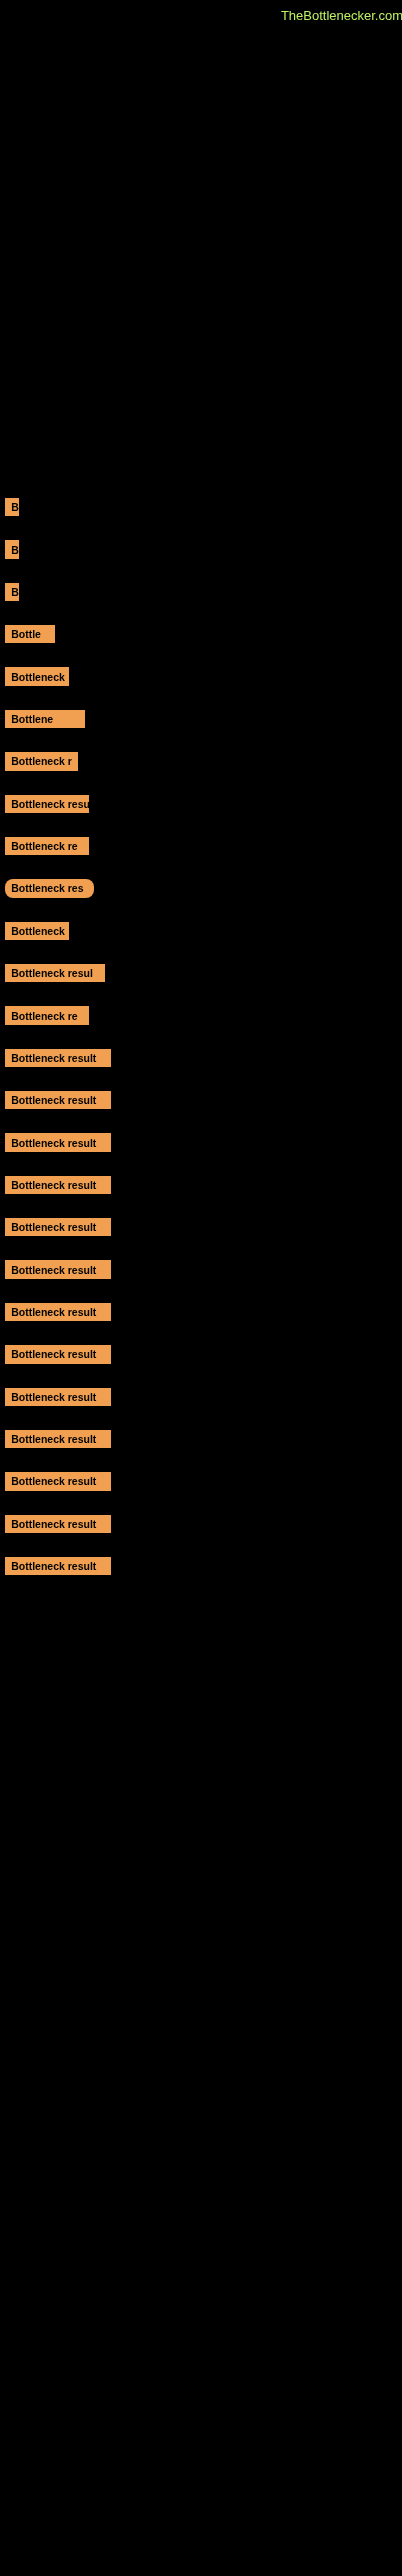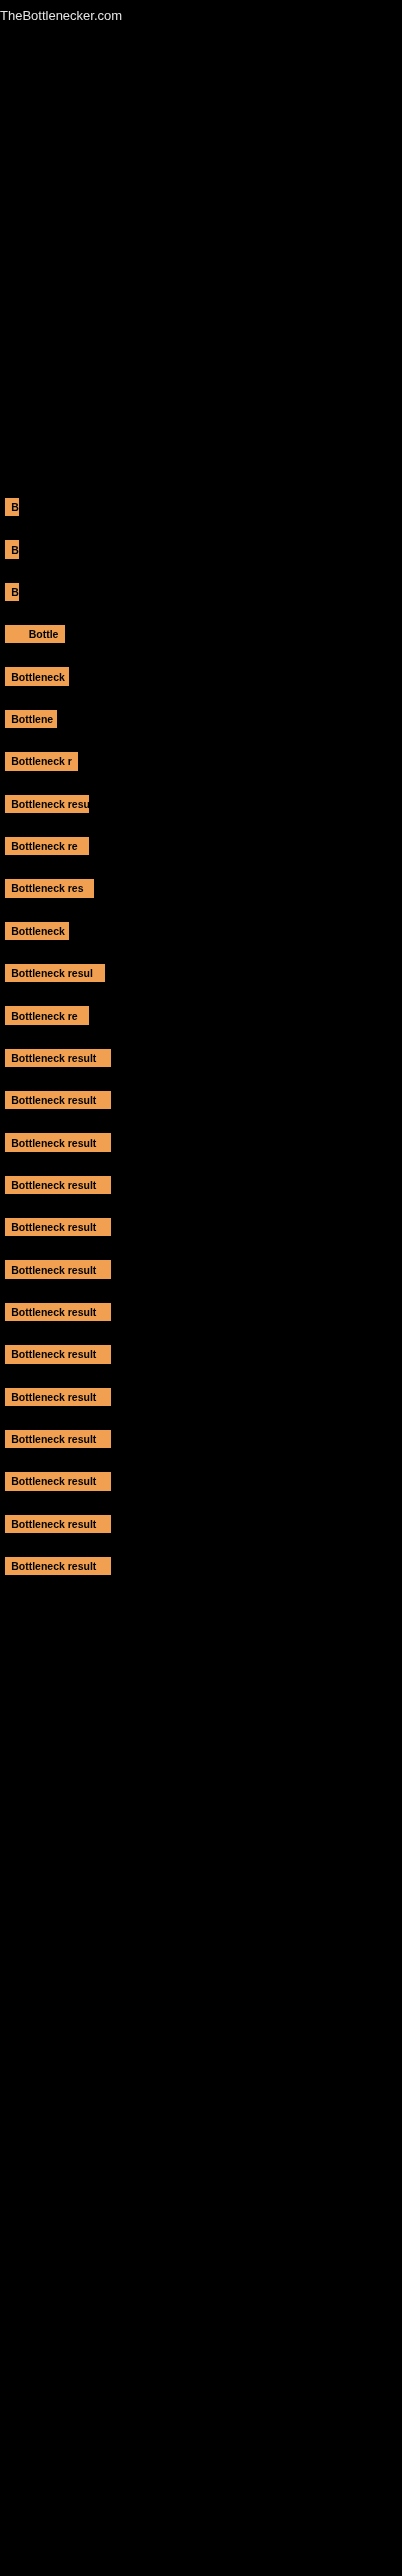--- a/index.html
+++ b/index.html
@@ -10,23 +10,23 @@
 
     body {
       background-color: #000000;
       width: 403px;
       min-height: 2576px;
       font-family: Arial, sans-serif;
       position: relative;
     }
 
     .site-title {
-      color: #e5e5e5;
+      color: #bef264;
       font-size: 13px;
-      text-align: left;
+      text-align: right;
       padding-top: 8px;
       padding-bottom: 8px;
     }
 
     .bottleneck-bar {
       background-color: #f0a050;
       color: #000000;
       font-size: 10.5px;
       font-weight: bold;
       padding: 3.2px 6.4px;
@@ -50,27 +50,27 @@
 <body>
 
 <div class="site-title">
   <span>TheBottlenecker.com</span>
 </div>
 
 <div class="bars-section" id="bars-section">
 <div class="bar-container"><div class="bottleneck-bar" style="width: 14.5px;">B</div></div>
     <div class="bar-container"><div class="bottleneck-bar" style="width: 14.5px;">B</div></div>
     <div class="bar-container"><div class="bottleneck-bar" style="width: 14.5px;">B</div></div>
-    <div class="bar-container"><div class="bottleneck-bar" style="width: 60px; text-align: right;">Bottle</div></div>
+    <div class="bar-container"><div class="bottleneck-bar" style="width: 50px;">Bottle</div></div>
     <div class="bar-container"><div class="bottleneck-bar" style="width: 64px;">Bottleneck</div></div>
-    <div class="bar-container"><div class="bottleneck-bar" style="width: 52px;">Bottlene</div></div>
+    <div class="bar-container"><div class="bottleneck-bar" style="width: 80px;">Bottlene</div></div>
     <div class="bar-container"><div class="bottleneck-bar" style="width: 73px;">Bottleneck r</div></div>
     <div class="bar-container"><div class="bottleneck-bar" style="width: 84px;">Bottleneck resu</div></div>
     <div class="bar-container"><div class="bottleneck-bar" style="width: 84px;">Bottleneck re</div></div>
-    <div class="bar-container"><div class="bottleneck-bar" style="width: 89px;">Bottleneck res</div></div>
+    <div class="bar-container"><div class="bottleneck-bar" style="width: 89px; border-radius: 8px;">Bottleneck res</div></div>
     <div class="bar-container"><div class="bottleneck-bar" style="width: 64px;">Bottleneck</div></div>
     <div class="bar-container"><div class="bottleneck-bar" style="width: 100px;">Bottleneck resul</div></div>
     <div class="bar-container"><div class="bottleneck-bar" style="width: 84px;">Bottleneck re</div></div>
     <div class="bar-container"><div class="bottleneck-bar" style="width: 106px;">Bottleneck result</div></div>
     <div class="bar-container"><div class="bottleneck-bar" style="width: 106px;">Bottleneck result</div></div>
     <div class="bar-container"><div class="bottleneck-bar" style="width: 106px;">Bottleneck result</div></div>
     <div class="bar-container"><div class="bottleneck-bar" style="width: 106px;">Bottleneck result</div></div>
     <div class="bar-container"><div class="bottleneck-bar" style="width: 106px;">Bottleneck result</div></div>
     <div class="bar-container"><div class="bottleneck-bar" style="width: 106px;">Bottleneck result</div></div>
     <div class="bar-container"><div class="bottleneck-bar" style="width: 106px;">Bottleneck result</div></div>

